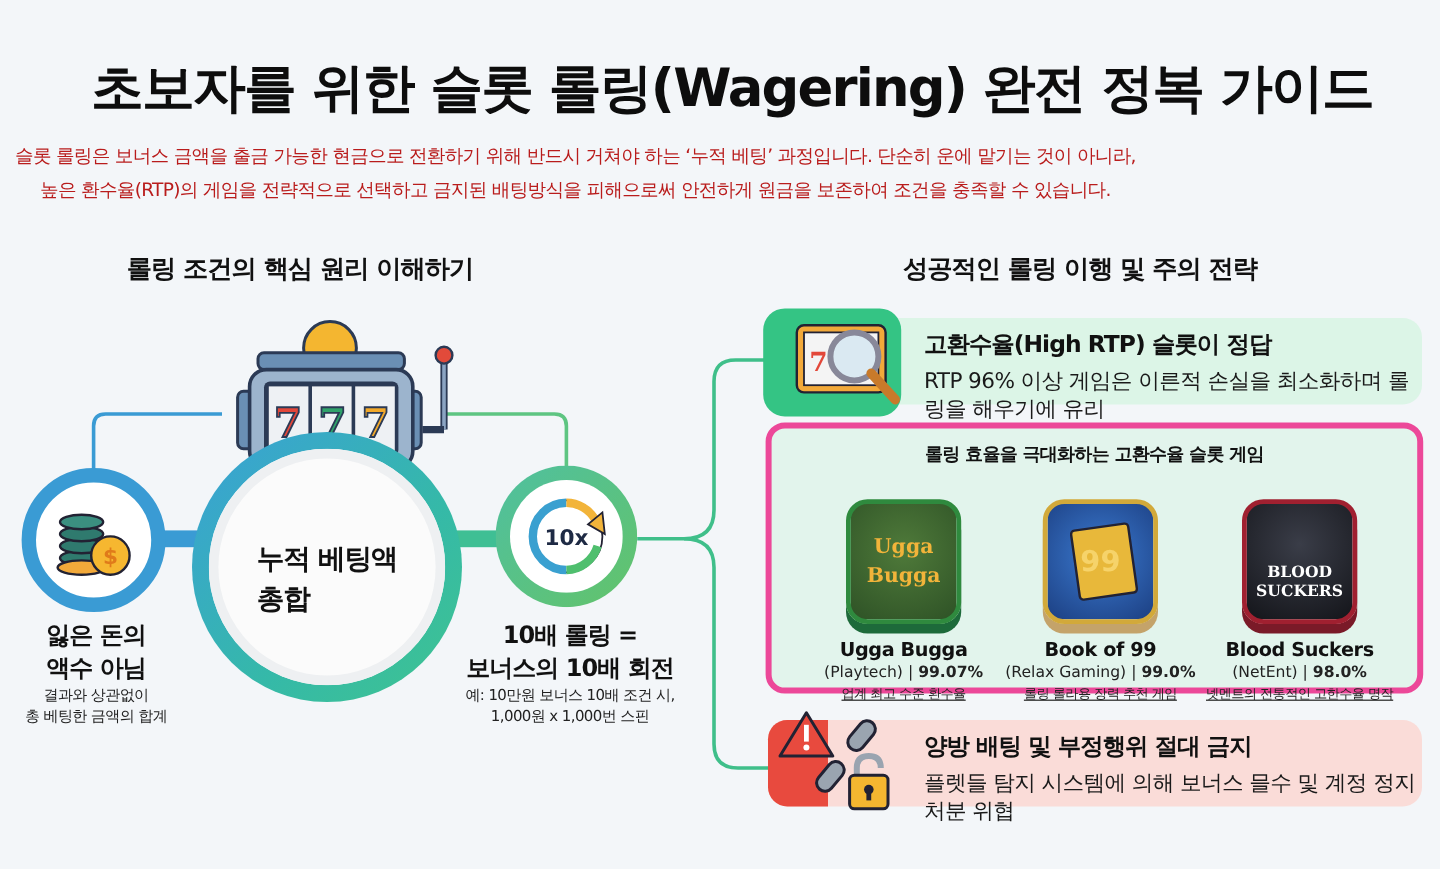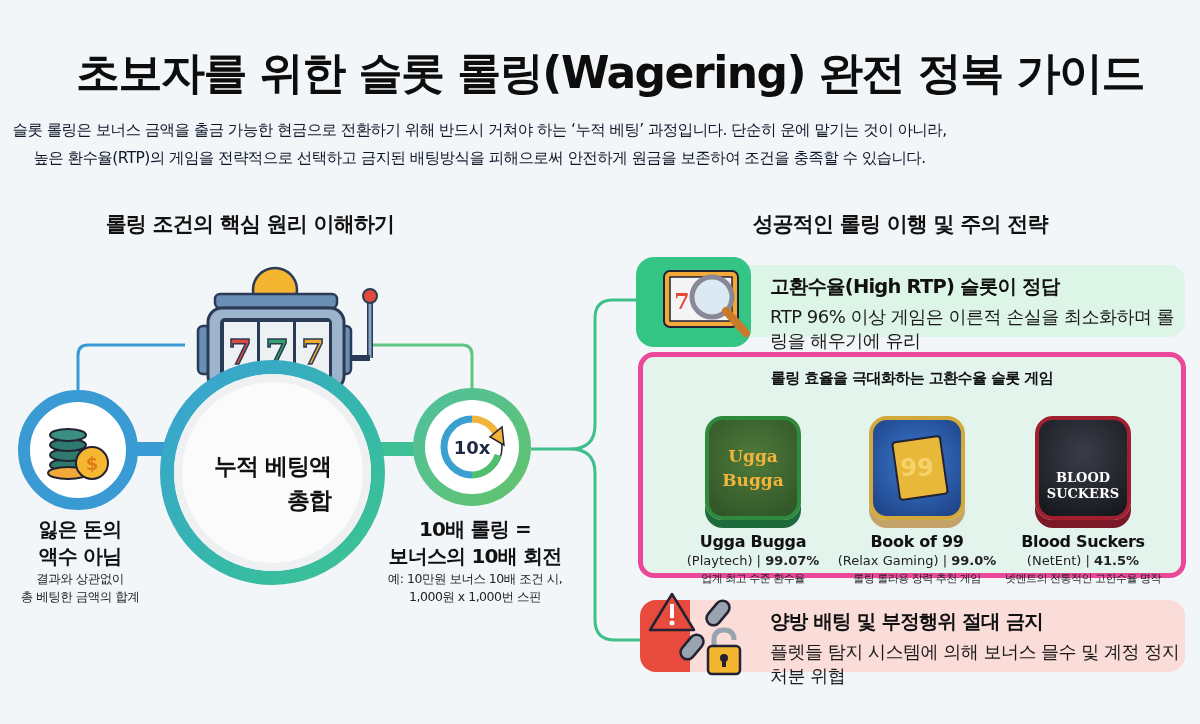--- a/index.html
+++ b/index.html
@@ -11,21 +11,21 @@
     position: relative;
   }
   .title {
     position: absolute; left: 0; top: 44px; width: 1200px;
     text-align: center; font-size: 44px; font-weight: bold; letter-spacing: -1.5px;
     color: #0d0d0d;
     margin-left: 10px;
   }
   .intro {
     position: absolute; left: 0; top: 116px; width: 959px;
-    text-align: center; font-size: 15.5px; line-height: 28px; color: #0f172a; letter-spacing: -0.6px;
+    text-align: center; font-size: 15.5px; line-height: 28px; color: #b91c1c; letter-spacing: -0.6px;
   }
   .section-head {
     position: absolute; font-size: 21px; font-weight: bold; letter-spacing: -0.8px; text-align: center;
   }
   .left-head { left: 60px; top: 210px; width: 380px; }
   .right-head { left: 700px; top: 210px; width: 400px; }
 
   
   .svg-lines { position: absolute; left: 0; top: 0; width: 1200px; height: 724px; pointer-events: none; }
 
@@ -39,21 +39,21 @@
     left: 160px; top: 360px; width: 225px; height: 225px;
     border: 14px solid transparent;
     background: linear-gradient(#fbfbfb,#fbfbfb) padding-box, linear-gradient(135deg,#3aa0d8,#35b9a8 60%,#3fc48f) border-box;
     box-shadow: inset 0 0 0 8px #eef0f2;
   }
   .c-right {
     left: 413px; top: 388px; width: 118px; height: 118px;
     border: 12px solid transparent;
     background: linear-gradient(#fff,#fff) padding-box, linear-gradient(135deg,#4fc0a0,#63c36a) border-box;
   }
-  .center-text { font-size: 23px; font-weight: bold; text-align: right; line-height: 34px; letter-spacing: -1px; margin-top: 20px; }
+  .center-text { font-size: 23px; font-weight: bold; text-align: left; line-height: 34px; letter-spacing: -1px; margin-top: 20px; }
 
   .cap { position: absolute; text-align: center; }
   .cap .h { font-size: 20px; font-weight: bold; line-height: 27px; letter-spacing: -0.8px; }
   .cap .s { font-size: 12.5px; line-height: 18px; color: #222; letter-spacing: -0.5px; }
   .cap-left { left: 0px; top: 516px; width: 160px; }
   .cap-right { left: 365px; top: 516px; width: 220px; }
 
   
   .slot { position: absolute; left: 180px; top: 258px; width: 200px; height: 140px; }
 
@@ -71,21 +71,21 @@
   .card-rtp .card-sub { top: 40px; }
   .card-ban .card-title { top: 8px; }
   .card-ban .card-sub { top: 40px; }
 
   .games-head { position: absolute; left: 0; top: 12px; width: 100%; text-align: center; font-size: 15px; font-weight: bold; letter-spacing: -0.6px; }
   .game { position: absolute; top: 42px; width: 180px; text-align: center; margin-top: 17px; }
   .game-icon { width: 96px; height: 104px; margin: 0 auto; border-radius: 18px; position: relative; overflow: hidden; }
   .game-name { font-size: 16px; font-weight: bold; margin-top: 12px; letter-spacing: -0.3px; }
   .game-meta { font-size: 13px; color: #222; margin-top: 2px; }
   .game-meta b { font-weight: bold; }
-  .game-desc { font-size: 11px; color: #222; margin-top: 3px; letter-spacing: -0.5px; }
+  .game-desc { font-size: 11px; color: #222; margin-top: 3px; letter-spacing: -0.5px; text-decoration: underline; }
   .g1 { left: 20px; } .g2 { left: 184px; } .g3 { left: 350px; }
 
   .icon-ugga { background: radial-gradient(circle at 50% 40%, #4f7a3a, #2e5226); border: 4px solid #2f8a3e; box-shadow: 0 8px 0 #1d6a3a; }
   .icon-book { background: radial-gradient(circle at 50% 45%, #3b7ad0, #1c3f82); border: 4px solid #d2a93a; box-shadow: 0 8px 0 #c4a36a; }
   .icon-blood { background: radial-gradient(circle at 50% 35%, #3a3d48, #14151a); border: 4px solid #a02030; box-shadow: 0 8px 0 #7a1a28; }
   .gi-text { position: absolute; left: 0; width: 100%; text-align: center; font-weight: bold; }
 </style>
 </head>
 <body>
 
@@ -211,21 +211,21 @@
     <div class="game-name">Book of 99</div>
     <div class="game-meta"><span>(Relax Gaming)</span> | <b>99.0%</b></div>
     <div class="game-desc">롤링 롤라용 장력 추천 게임</div>
   </div>
 
   <div class="game g3">
     <div class="game-icon icon-blood">
       <div class="gi-text" style="top:50px;font-size:13px;color:#fff;line-height:16px;font-family:'DejaVu Serif',serif;">BLOOD SUCKERS</div>
     </div>
     <div class="game-name">Blood Suckers</div>
-    <div class="game-meta"><span>(NetEnt)</span> | <b>41.5%</b></div>
+    <div class="game-meta"><span>(NetEnt)</span> | <b>98.0%</b></div>
     <div class="game-desc">넷멘트의 전통적인 고한수율 명작</div>
   </div>
 </div>
 
 <div class="card card-ban">
   <div class="tab"></div>
   <svg style="position:absolute;left:8px;top:-10px;" width="115" height="92" viewBox="0 0 115 92">
     <polygon points="24,4 46,40 2,40" fill="#e84a3e" stroke="#223" stroke-width="2.5" stroke-linejoin="round"></polygon>
     <rect x="22" y="14" width="4" height="14" fill="#fff"></rect>
     <circle cx="24" cy="33" r="2.5" fill="#fff"></circle>

